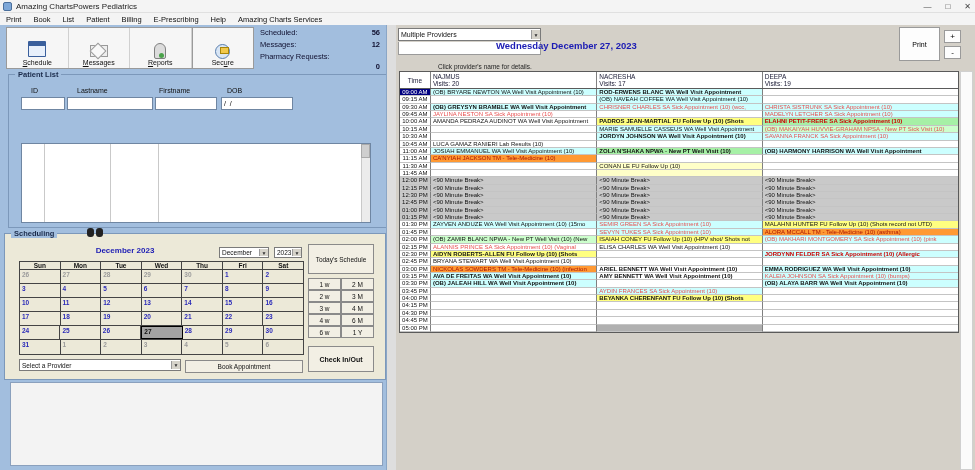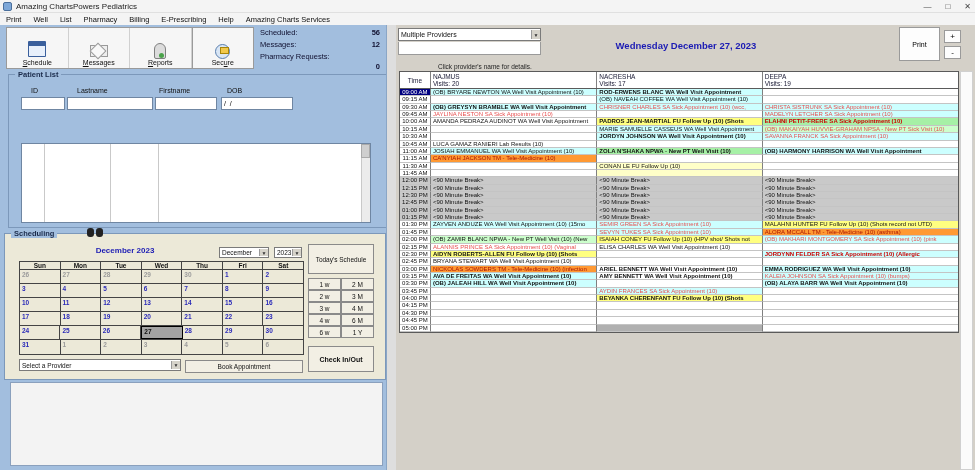--- a/index.html
+++ b/index.html
@@ -113,21 +113,21 @@
 
   .bottom-panel { position:absolute; left:10px; top:357px; width:373px; height:84px;
     background:#f3f3f3; border:1px solid #8aa0bd; }
 
   
   .right-panel { position:absolute; left:396px; top:25px; width:579px; height:445px;
     background:#d4d0c8; }
   #dd-multi { left:2px; top:3px; width:143px; height:13px; font-size:7px; }
   .multi-sub { position:absolute; left:2px; top:17px; width:143px; height:13px;
     background:#fff; border:1px solid #9a9a9a; border-top:none; }
-  .date-header { position:absolute; left:100px; top:15px; width:380px; text-align:center;
+  .date-header { position:absolute; left:100px; top:15px; width:380px; text-align:left;
     font-size:9.5px; font-weight:bold; color:#1b1bb4; }
   .hint { position:absolute; left:42px; top:38px; font-size:6.5px; color:#222; }
   #btn-print { position:absolute; left:503px; top:2px; width:41px; height:34px;
     background:#fdfdfd; border:1px solid #9a9a9a; font-size:7px; }
   .zoom-btn { position:absolute; left:548px; width:17px; height:13px; background:#fdfdfd;
     border:1px solid #9a9a9a; font-size:8px; display:flex; align-items:center; justify-content:center; }
   #btn-plus { top:5px; } #btn-minus { top:21px; }
 
   .sch-table { position:absolute; left:3px; top:46px; width:560px; border:1px solid #5a5a5a;
     background:#fff; }
@@ -165,23 +165,23 @@
   <span>Powers Pediatrics</span>
   <span class="win-controls">
     <span>—</span>
     <span>□</span>
     <span>✕</span>
   </span>
 </div>
 
 <div class="menubar" id="menu-bar">
     <span class="menu-item">Print</span>
-    <span class="menu-item">Well</span>
+    <span class="menu-item">Book</span>
     <span class="menu-item">List</span>
-    <span class="menu-item">Pharmacy</span>
+    <span class="menu-item">Patient</span>
     <span class="menu-item">Billing</span>
     <span class="menu-item">E-Prescribing</span>
     <span class="menu-item">Help</span>
     <span class="menu-item">Amazing Charts Services</span>
   </div>
 
 <div class="left-panel">
 
   <div class="toolbar-box" id="toolbar-buttons">
       <div class="tb-btn">

